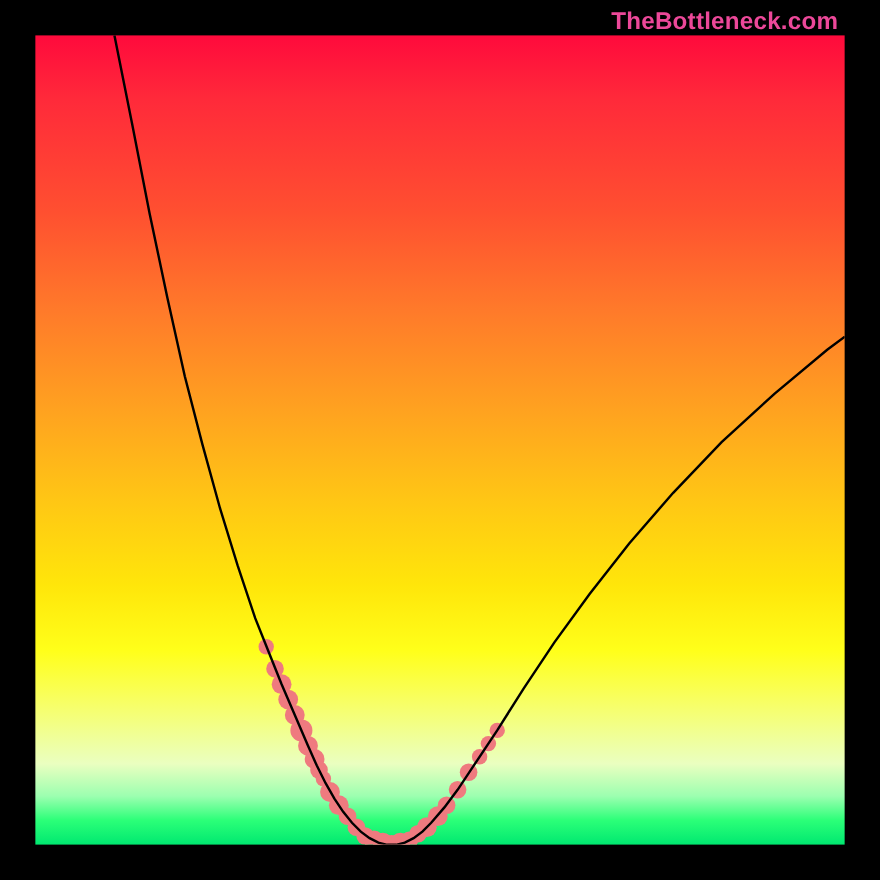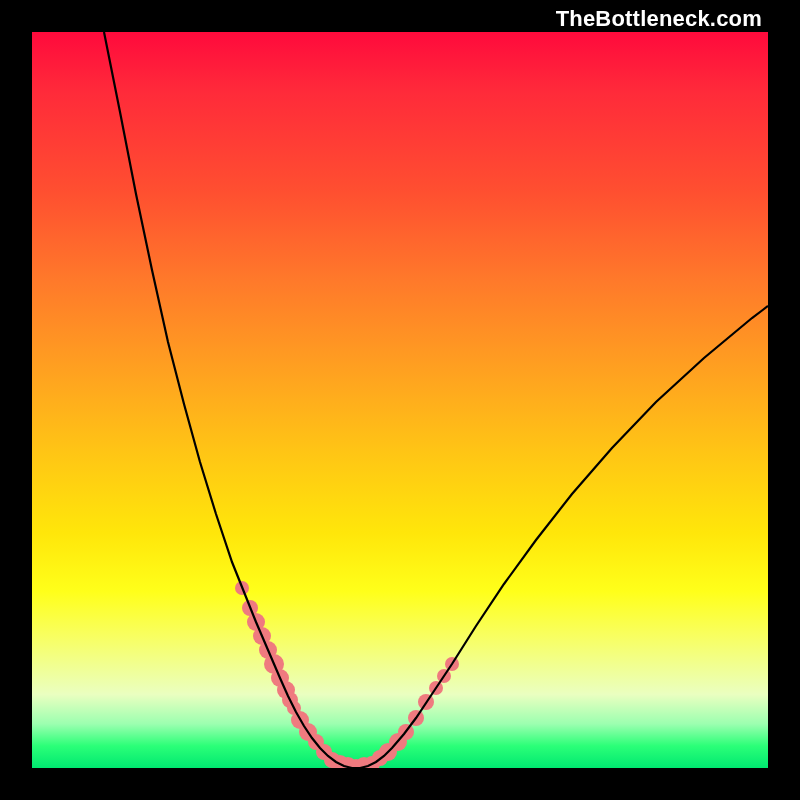--- a/index.html
+++ b/index.html
@@ -45,21 +45,21 @@
       #f8ff60 82%,
       #eaffc0 90%,
       #9cffb0 94%,
       #2bff78 97%,
       #00e870 100%);
   }
   .watermark {
     position: absolute;
     right: 38px;
     top: 6px;
-    color: #ffffff;
+    color: #ec4899;
     font-size: 22px;
     font-weight: 600;
     letter-spacing: 0.2px;
   }
   svg.curve {
     position: absolute;
     left: 0;
     top: 0;
   }
 </style>

